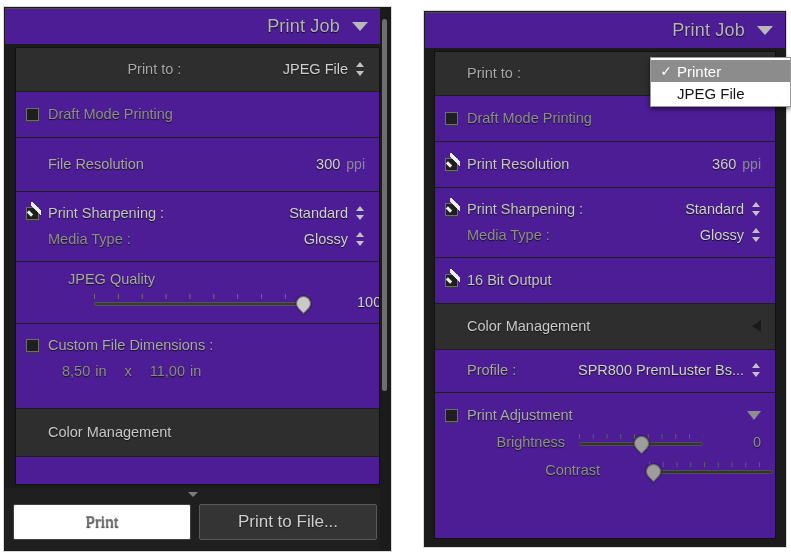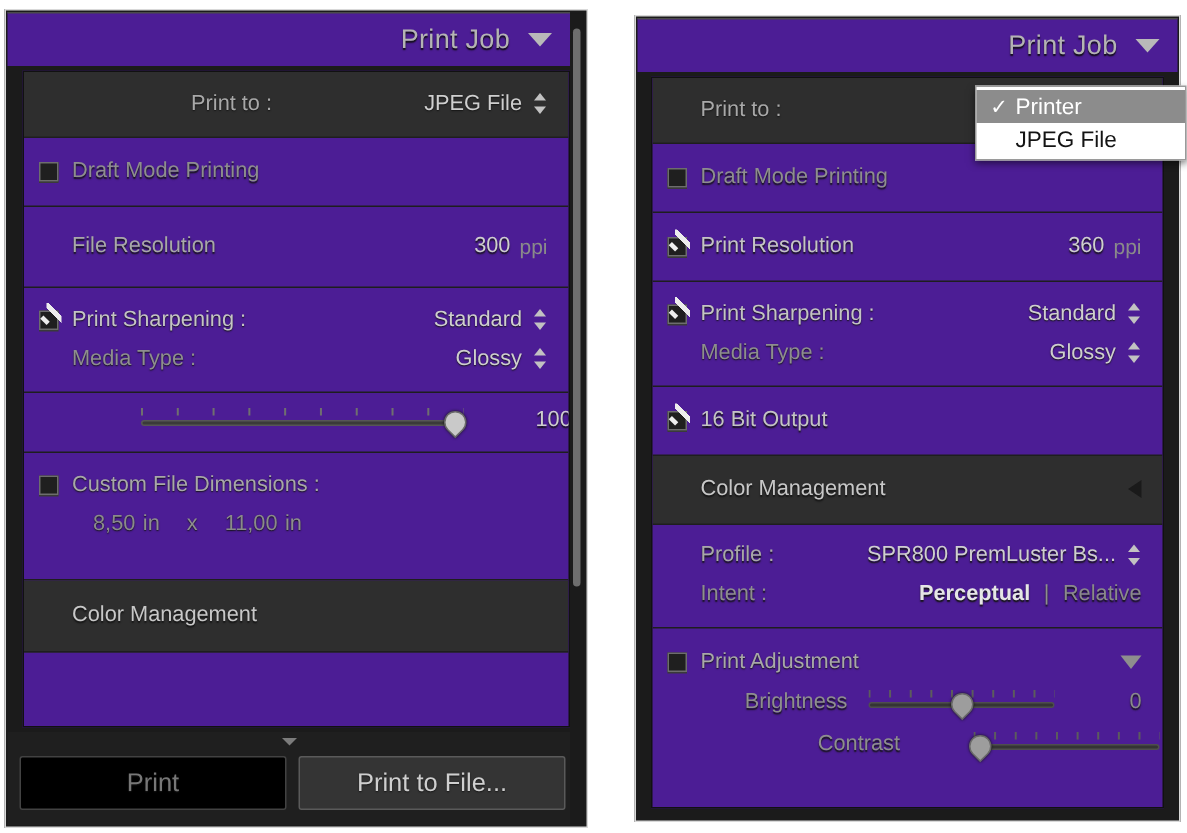--- a/index.html
+++ b/index.html
@@ -227,22 +227,23 @@
     box-sizing: border-box;
     display: flex;
     align-items: center;
     justify-content: center;
     color: #cfcfcf;
     font-size: 17px;
     text-shadow: 0 1px 1px #161616;
   }
   .btn.disabled {
     color: #777777;
-    background: #000000;
+    background: #ffffff;
     border-color: #424242;
+    font-family: Liberation Serif, serif;
   }
   #btn-print        { left: 8px;  width: 178px; }
   #btn-print-file   { left: 194px; width: 178px; }
 
   
   #print-to-menu {
     position: absolute;
     left: 650px; top: 57px;
     width: 141px;
     background: #ffffff;
@@ -324,20 +325,24 @@
       <div class="line">
         <span style="width:22px; flex:none;"></span>
         <span class="lab dim">Media Type :</span>
         <span class="spacer"></span>
         <span class="val">Glossy</span>
         <span class="stepper"></span>
       </div>
     </div>
 
     <div class="row" style="padding:6px 14px 9px 10px;">
+      <div class="line" style="height:22px;">
+        <span style="width:42px; flex:none;"></span>
+        <span class="lab">JPEG Quality</span>
+      </div>
       <div class="line" style="height:24px;gap:26px;">
         <span style="width:42px; flex:none;"></span>
         <div class="slider" style="width:215px;">
           <div class="ticks"></div>
           <div class="track"></div>
           <div class="knob" id="knob-jpeg" style="left: 97%;"></div>
         </div>
         <span class="val" style="margin-left:22px;">100</span>
       </div>
     </div>
@@ -445,28 +450,20 @@
     </div>
 
     <div class="row" style="padding:7px 14px 9px 10px;">
       <div class="line">
         <span style="width:22px; flex:none;"></span>
         <span class="lab">Profile :</span>
         <span class="spacer"></span>
         <span class="val">SPR800 PremLuster Bs...</span>
         <span class="stepper"></span>
       </div>
-      <div class="line">
-        <span style="width:22px; flex:none;"></span>
-        <span class="lab dim">Intent :</span>
-        <span class="spacer"></span>
-        <span class="val" style="color:#e6e6e6; font-weight:bold;">Perceptual</span>
-        <span class="lab dim" style="margin:0 9px;">|</span>
-        <span class="val dim">Relative</span>
-      </div>
     </div>
 
     <div class="row nodiv" style="padding:9px 14px 0 10px;">
       <div class="line">
         <span class="cbx"></span>
         <span class="lab">Print Adjustment</span>
         <span class="spacer"></span>
         <span class="tri-down"></span>
       </div>
 

